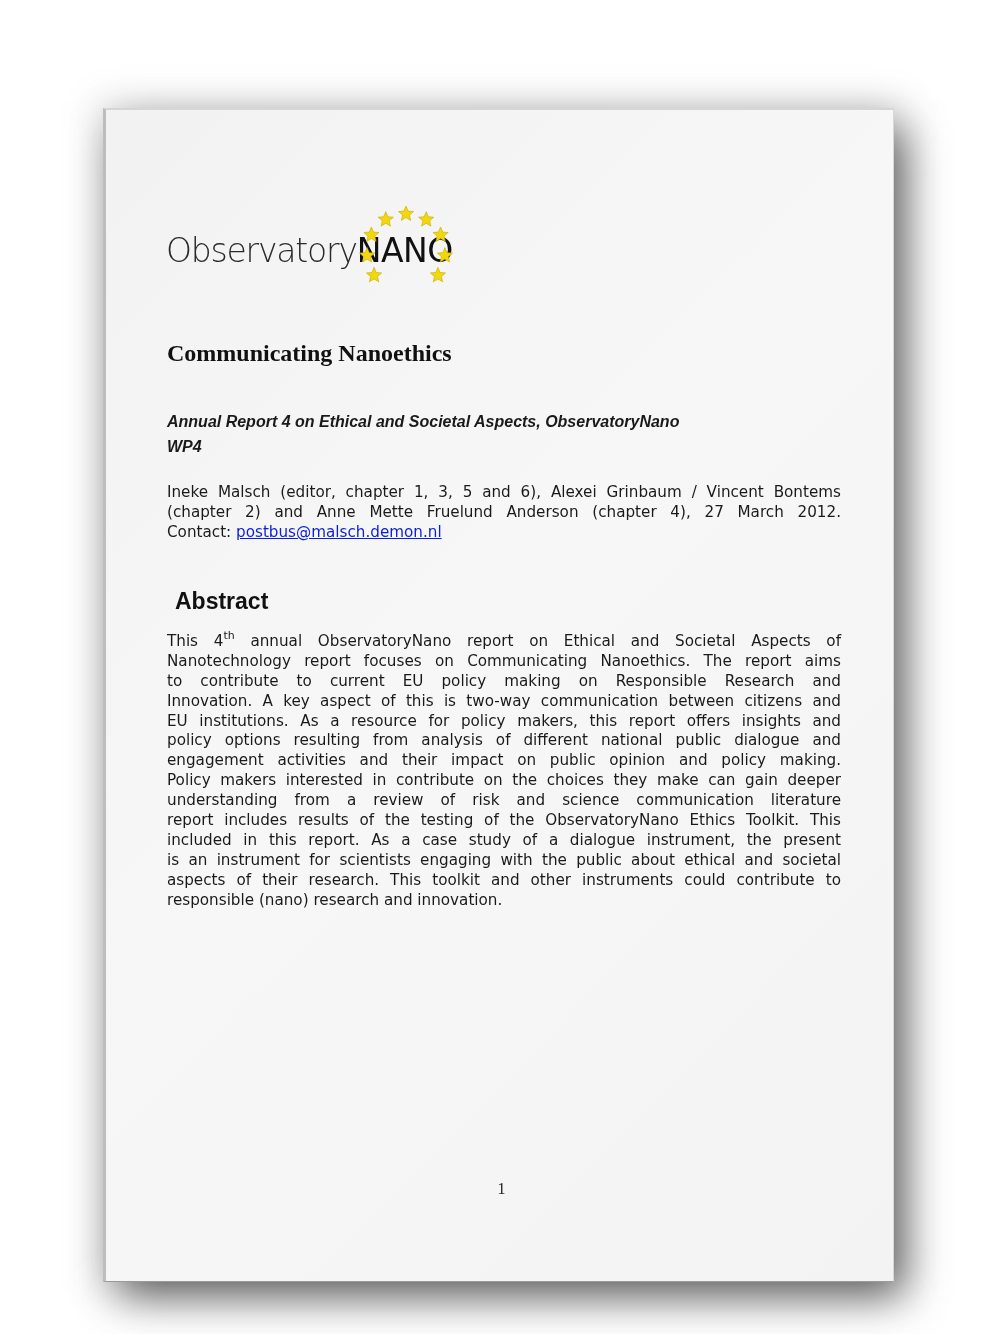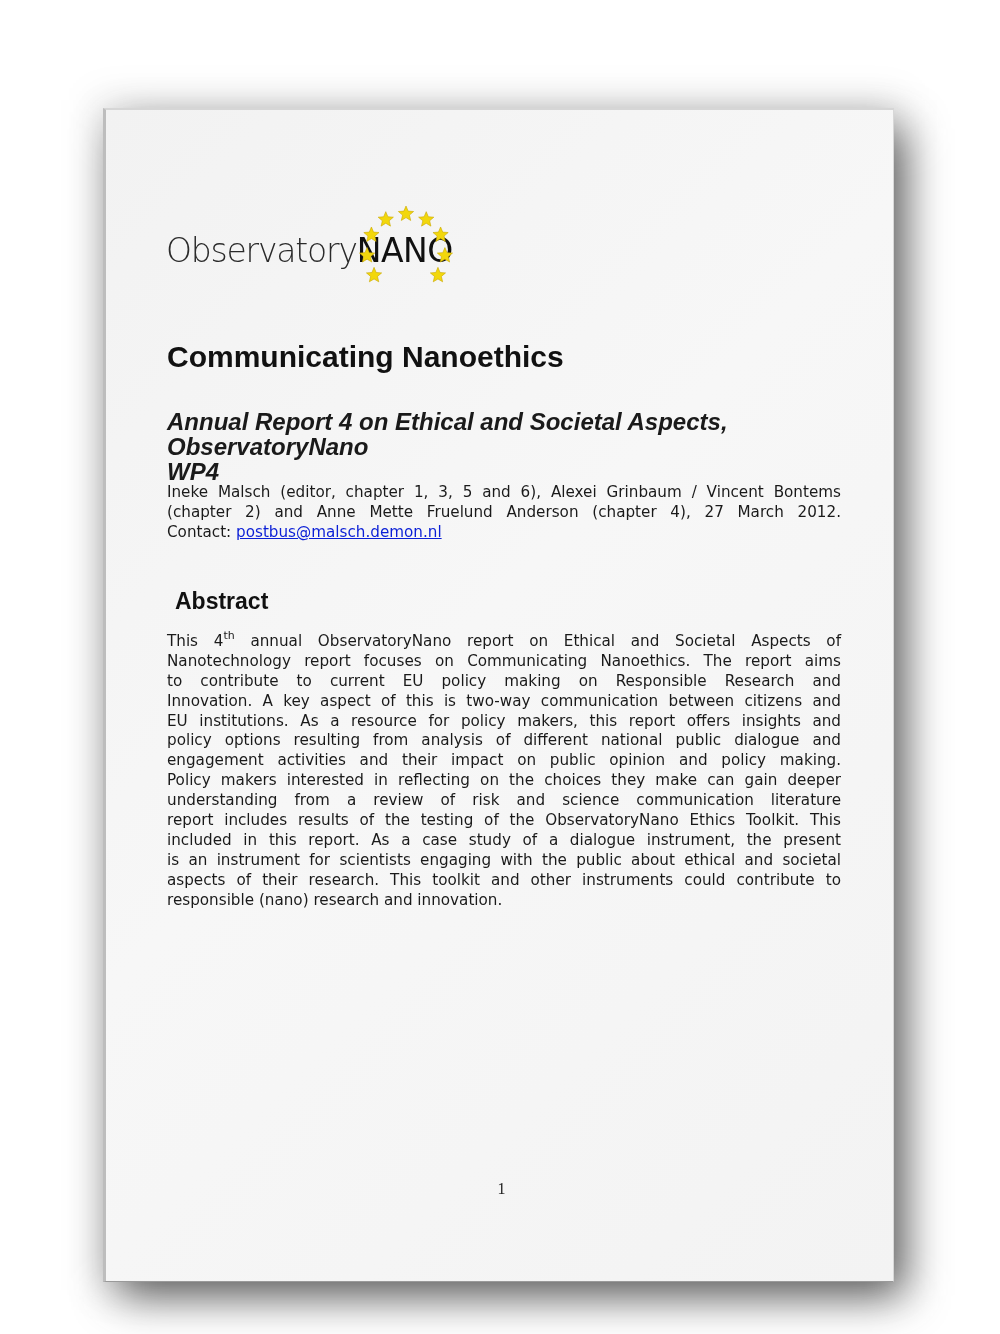--- a/index.html
+++ b/index.html
@@ -71,35 +71,35 @@
       left: 0;
       top: 0;
       width: 300px;
       height: 95px;
       overflow: visible;
     }
     .title {
       position: absolute;
       left: 61px;
       top: 230px;
-      font-family: Liberation Sans, sans-serif;
+      font-family: Liberation Serif, serif;
       font-weight: bold;
-      font-size: 30px;
+      font-size: 24px;
       color: #111;
       margin: 0;
     }
     .subtitle {
       position: absolute;
       left: 61px;
       top: 299px;
       width: 680px;
       font-family: "Liberation Sans", sans-serif;
       font-weight: bold;
       font-style: italic;
-      font-size: 24px;
+      font-size: 16px;
       line-height: 25px;
       color: #1a1a1a;
       margin: 0;
     }
     .authors {
       position: absolute;
       left: 61px;
       top: 372px;
       width: 674px;
       font-family: "DejaVu Sans", sans-serif;
@@ -202,21 +202,21 @@
   <h2 class="abstract-heading">Abstract</h2>
 
   <div class="abstract" id="abstract">
     <span class="jline"><span>This 4</span><sup>th</sup><span> annual ObservatoryNano report on Ethical and Societal Aspects of</span></span>
   <span class="jline">Nanotechnology report focuses on Communicating Nanoethics. The report aims</span>
       <span class="jline">to contribute to current EU policy making on Responsible Research and</span>
       <span class="jline">Innovation. A key aspect of this is two-way communication between citizens and</span>
       <span class="jline">EU institutions. As a resource for policy makers, this report offers insights and</span>
       <span class="jline">policy options resulting from analysis of different national public dialogue and</span>
       <span class="jline">engagement activities and their impact on public opinion and policy making.</span>
-      <span class="jline">Policy makers interested in reflecting on the choices they make can gain deeper</span>
+      <span class="jline">Policy makers interested in contribute on the choices they make can gain deeper</span>
       <span class="jline">understanding from a review of risk and science communication literature</span>
       <span class="jline">report includes results of the testing of the ObservatoryNano Ethics Toolkit. This</span>
       <span class="jline">included in this report. As a case study of a dialogue instrument, the present</span>
       <span class="jline">is an instrument for scientists engaging with the public about ethical and societal</span>
       <span class="jline">aspects of their research. This toolkit and other instruments could contribute to</span>
       <span class="jline last">responsible (nano) research and innovation.</span>
     </div>
 
   <div class="page-number">1</div>
 </div>

